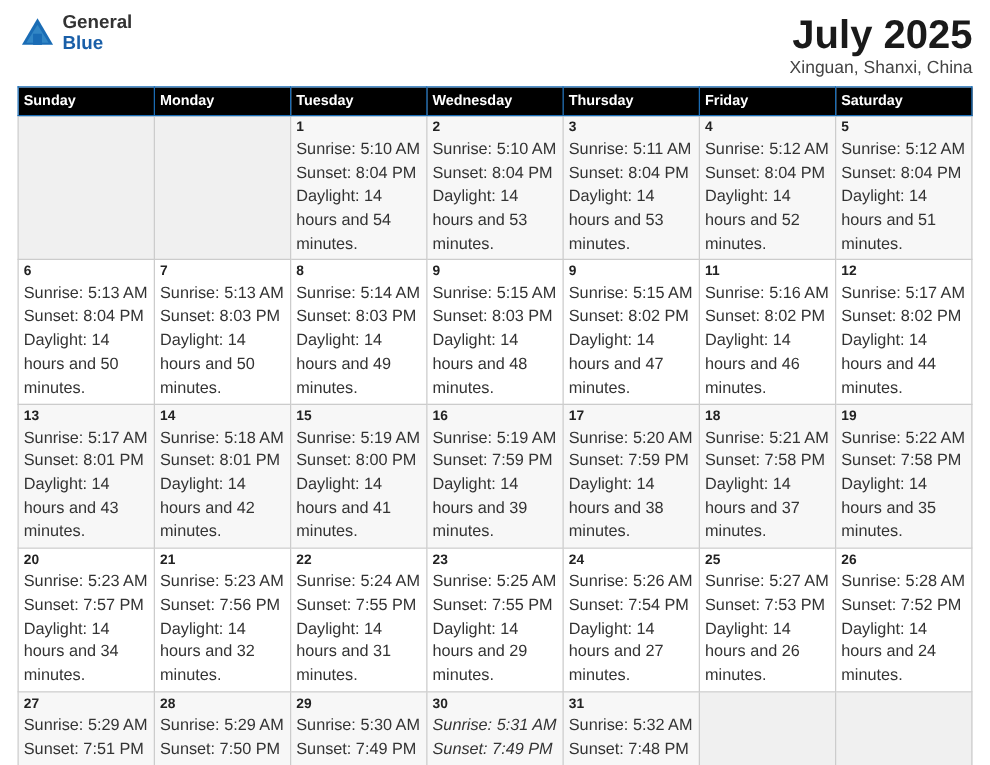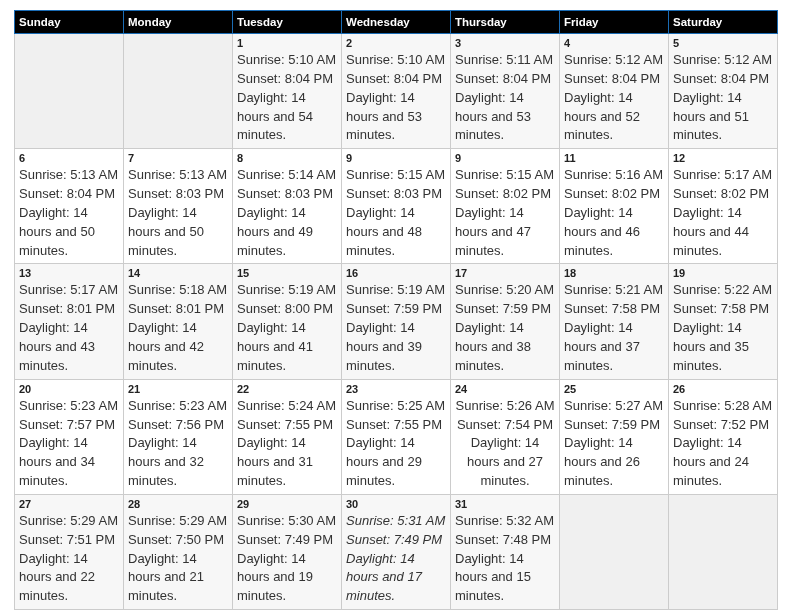--- a/index.html
+++ b/index.html
@@ -103,20 +103,37 @@
       line-height: 1.45;
     }
     td.empty {
       background: #f0f0f0 !important;
     }
   </style>
 </head>
 <body>
 
 <div class="page">
+  <div class="header">
+    <div class="logo">
+      <svg class="logo-icon" viewBox="0 0 36 36">
+        <polygon points="18,4 32,28 4,28" fill="#1a6cb5"></polygon>
+        <polygon points="18,10 28,26 8,26" fill="#4a9fd5" opacity="0.5"></polygon>
+        <rect x="14" y="18" width="8" height="10" fill="#1a6cb5"></rect>
+      </svg>
+      <div class="logo-text">
+        <span class="logo-general">General</span>
+        <span class="logo-blue">Blue</span>
+      </div>
+    </div>
+    <div class="title-block">
+      <div class="month-title">July 2025</div>
+      <div class="location">Xinguan, Shanxi, China</div>
+    </div>
+  </div>
 
   <table class="calendar">
     <thead>
       <tr>
       <th>Sunday</th>
           <th>Monday</th>
           <th>Tuesday</th>
           <th>Wednesday</th>
           <th>Thursday</th>
           <th>Friday</th>
@@ -266,28 +283,28 @@
 Daylight: 14 hours and 31 minutes.</div>
           </td>
           <td>
             <span class="day-num">23</span>
             <div class="day-info" style="white-space: pre-line;">Sunrise: 5:25 AM
 Sunset: 7:55 PM
 Daylight: 14 hours and 29 minutes.</div>
           </td>
           <td>
             <span class="day-num">24</span>
-            <div class="day-info" style="white-space: pre-line; text-align: center;">Sunrise: 5:26 AM
+            <div class="day-info" style="white-space: pre-line;">Sunrise: 5:26 AM
 Sunset: 7:54 PM
 Daylight: 14 hours and 27 minutes.</div>
           </td>
           <td>
             <span class="day-num">25</span>
             <div class="day-info" style="white-space: pre-line;">Sunrise: 5:27 AM
-Sunset: 7:59 PM
+Sunset: 7:53 PM
 Daylight: 14 hours and 26 minutes.</div>
           </td>
           <td>
             <span class="day-num">26</span>
             <div class="day-info" style="white-space: pre-line;">Sunrise: 5:28 AM
 Sunset: 7:52 PM
 Daylight: 14 hours and 24 minutes.</div>
           </td>
         </tr>
         <tr>

